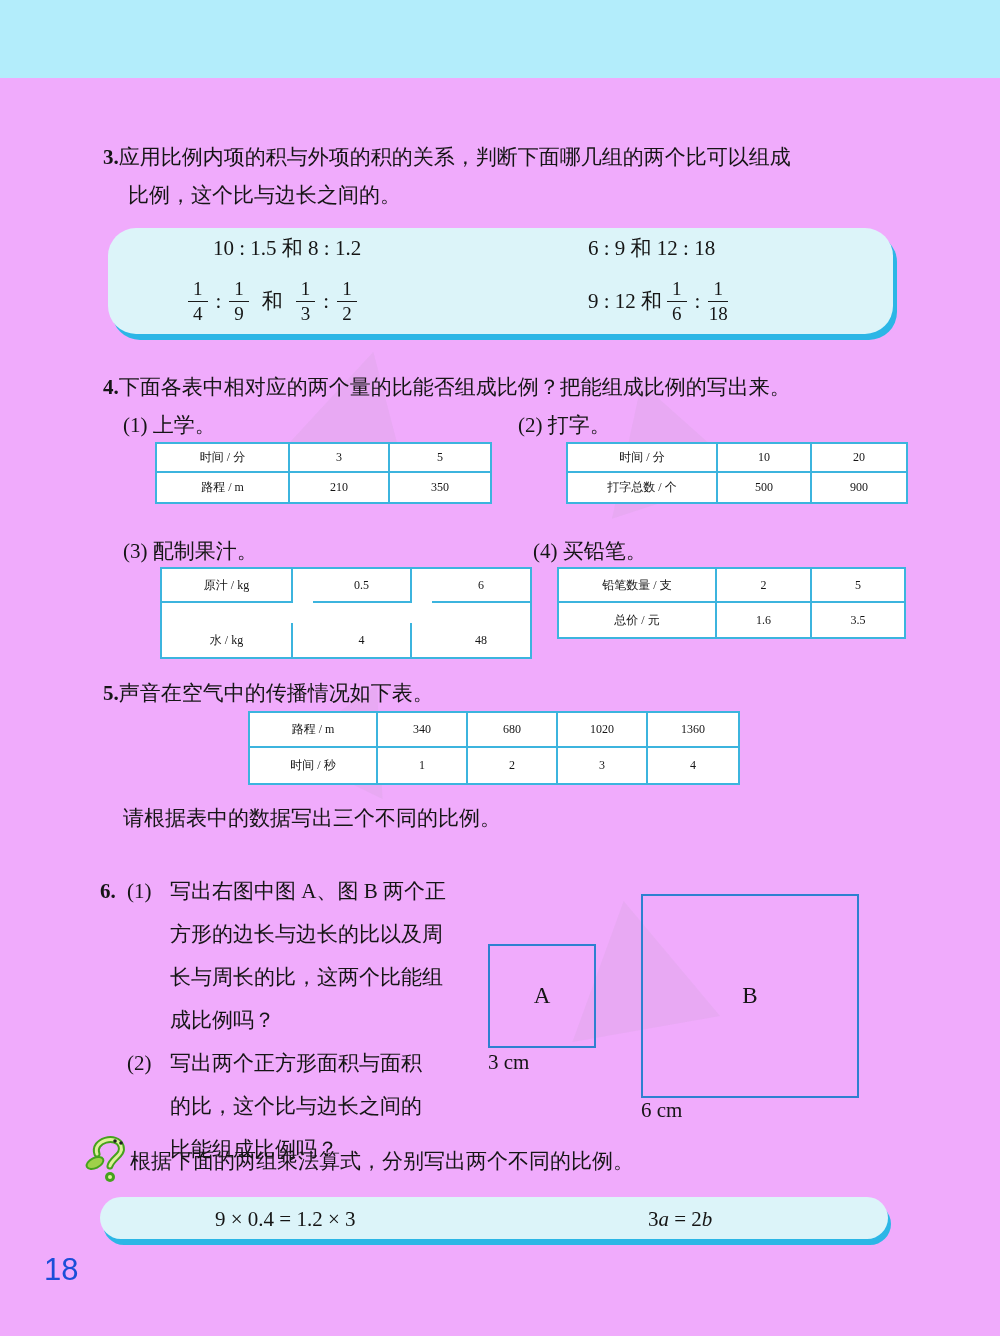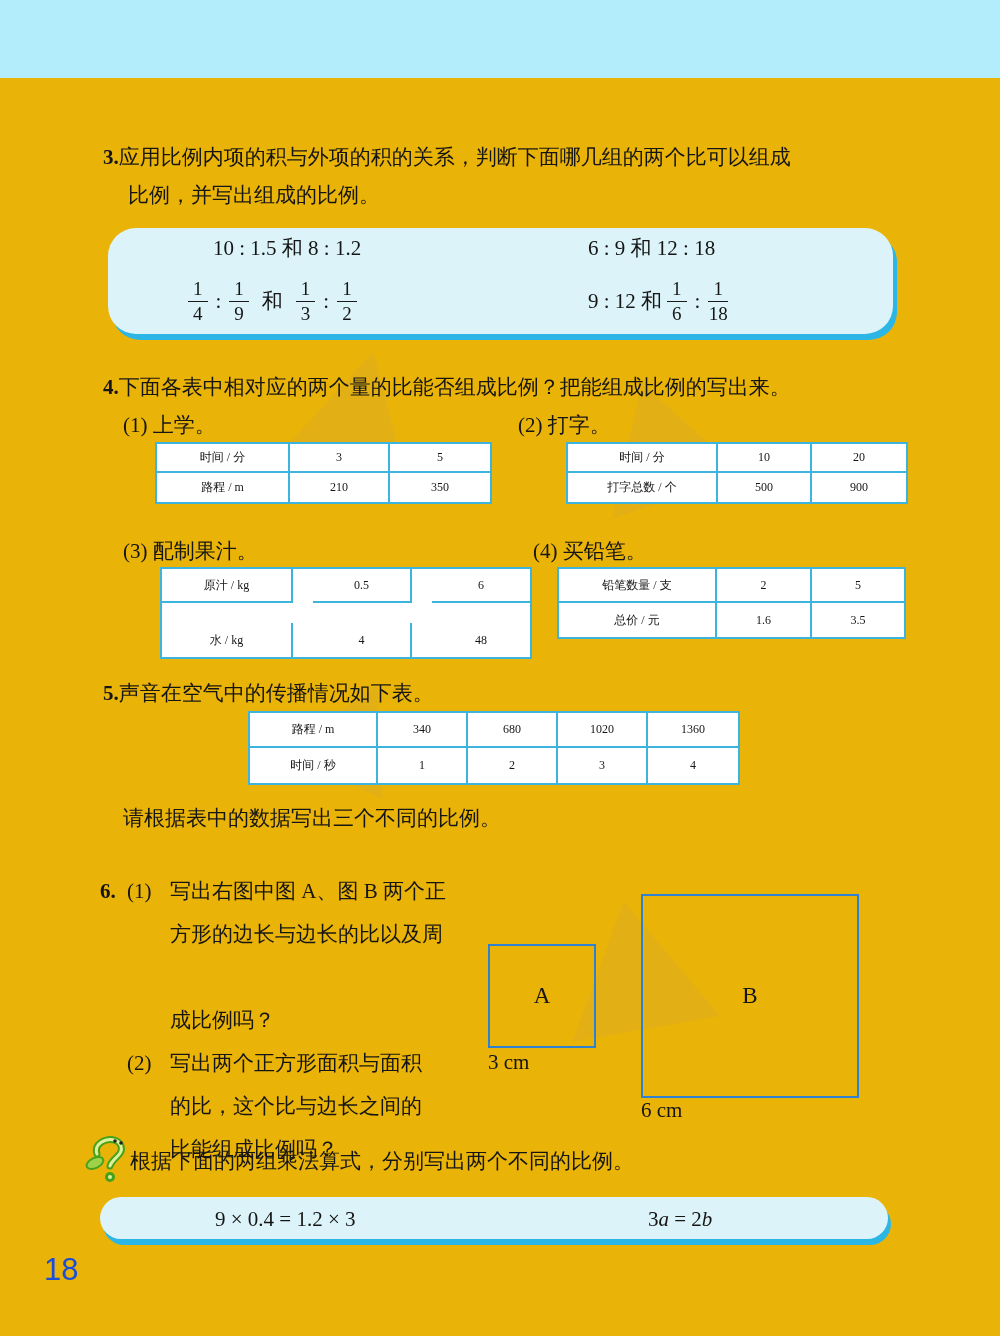--- a/index.html
+++ b/index.html
@@ -1,17 +1,17 @@
 <!DOCTYPE html>
 <html><head>
 <meta charset="utf-8">
 <style>
   html,body { margin:0; padding:0; }
   .page {
-    position:relative; width:1000px; height:1336px; background:#eab308;
+    position:relative; width:1000px; height:1336px; background:#f0abfc;
     font-family:"Liberation Serif","DejaVu Serif",serif; color:#151515;
     overflow:hidden;
   }
   .band { position:absolute; left:0; top:0; width:1000px; height:78px; background:#b3edfb; }
 
   .txt { position:absolute; font-size:21px; line-height:30px; white-space:nowrap; }
   .bold { font-weight:bold; }
   .it { font-style:italic; }
 
   .cyanbox { position:absolute; background:#dcf4f9; border-radius:28px; box-shadow:4px 6px 0 #2cb6e6; }
@@ -51,21 +51,21 @@
   <div class="band"></div>
 
   <span class="wm" style="left:300px;top:350px;border-left:60px solid transparent;border-right:60px solid transparent;border-bottom:110px solid #9aa0a0;transform:rotate(14deg);"></span>
   <span class="wm" style="left:590px;top:380px;border-left:70px solid transparent;border-right:70px solid transparent;border-bottom:120px solid #9aa0a0;transform:rotate(-18deg);"></span>
   <span class="wm" style="left:300px;top:680px;border-left:55px solid transparent;border-right:55px solid transparent;border-bottom:100px solid #9aa0a0;transform:rotate(26deg);"></span>
   <span class="wm" style="left:560px;top:900px;border-left:75px solid transparent;border-right:75px solid transparent;border-bottom:130px solid #9aa0a0;transform:rotate(-10deg);"></span>
 
   <div class="txt" style="left:103px;top:142px;">
     <span class="bold">3.</span><span>应用比例内项的积与外项的积的关系，判断下面哪几组的两个比可以组成</span>
   </div>
-  <div class="txt" style="left:128px;top:180px;">比例，并写出组成的比例。</div>
+  <div class="txt" style="left:128px;top:180px;">比例，这个比与边长之间的。</div>
 
   <div class="cyanbox" style="left:108px;top:228px;width:785px;height:106px;"></div>
   <div class="txt" style="left:187px;top:233px;margin-left:26px;">10 : 1.5 和 8 : 1.2</div>
   <div class="txt" style="left:588px;top:233px;">6 : 9 和 12 : 18</div>
 
   <div class="fracrow" style="left:183px;top:272px;height:58px;">
     <span class="frac">
         <span class="fn">1</span>
         <span class="fd">4</span>
       </span>
@@ -161,20 +161,21 @@
     <div class="cell">3</div>
     <div class="cell">4</div>
   </div>
 
   <div class="txt" style="left:123px;top:803px;">请根据表中的数据写出三个不同的比例。</div>
 
   <div class="txt bold" style="left:100px;top:876px;">6.</div>
   <div class="txt" style="left:127px;top:876px;">(1)</div>
   <div class="txt" style="left:170px;top:876px;">写出右图中图 A、图 B 两个正</div>
   <div class="txt" style="left:170px;top:919px;">方形的边长与边长的比以及周</div>
+  <div class="txt" style="left:170px;top:962px;">长与周长的比，这两个比能组</div>
   <div class="txt" style="left:170px;top:1005px;">成比例吗？</div>
   <div class="txt" style="left:127px;top:1048px;">(2)</div>
   <div class="txt" style="left:170px;top:1048px;">写出两个正方形面积与面积</div>
   <div class="txt" style="left:170px;top:1091px;">的比，这个比与边长之间的</div>
   <div class="txt" style="left:170px;top:1134px;">比能组成比例吗？</div>
 
   <div class="square" style="left:488px;top:944px;width:104px;height:100px;">
     <span>A</span>
   </div>
   <div class="dim" style="left:488px;top:1050px;width:104px;">3 cm</div>

